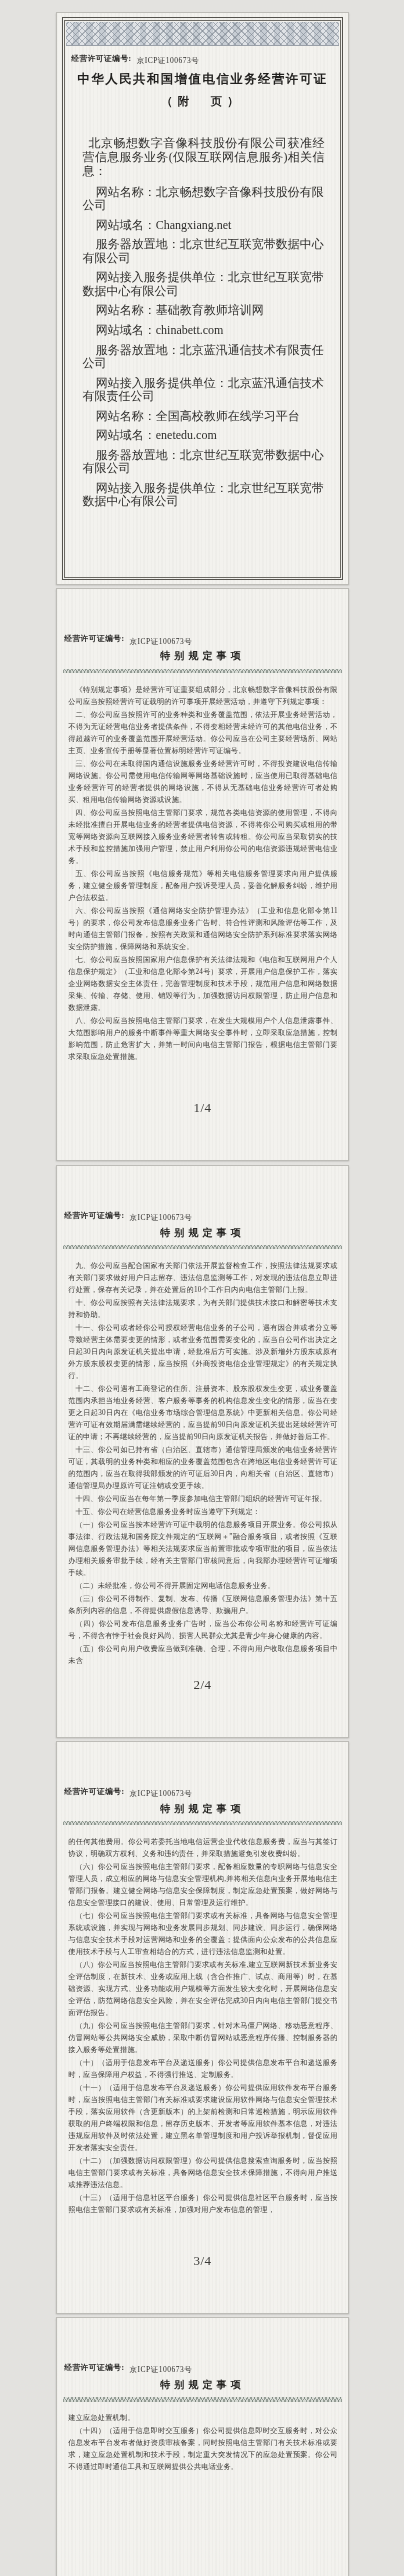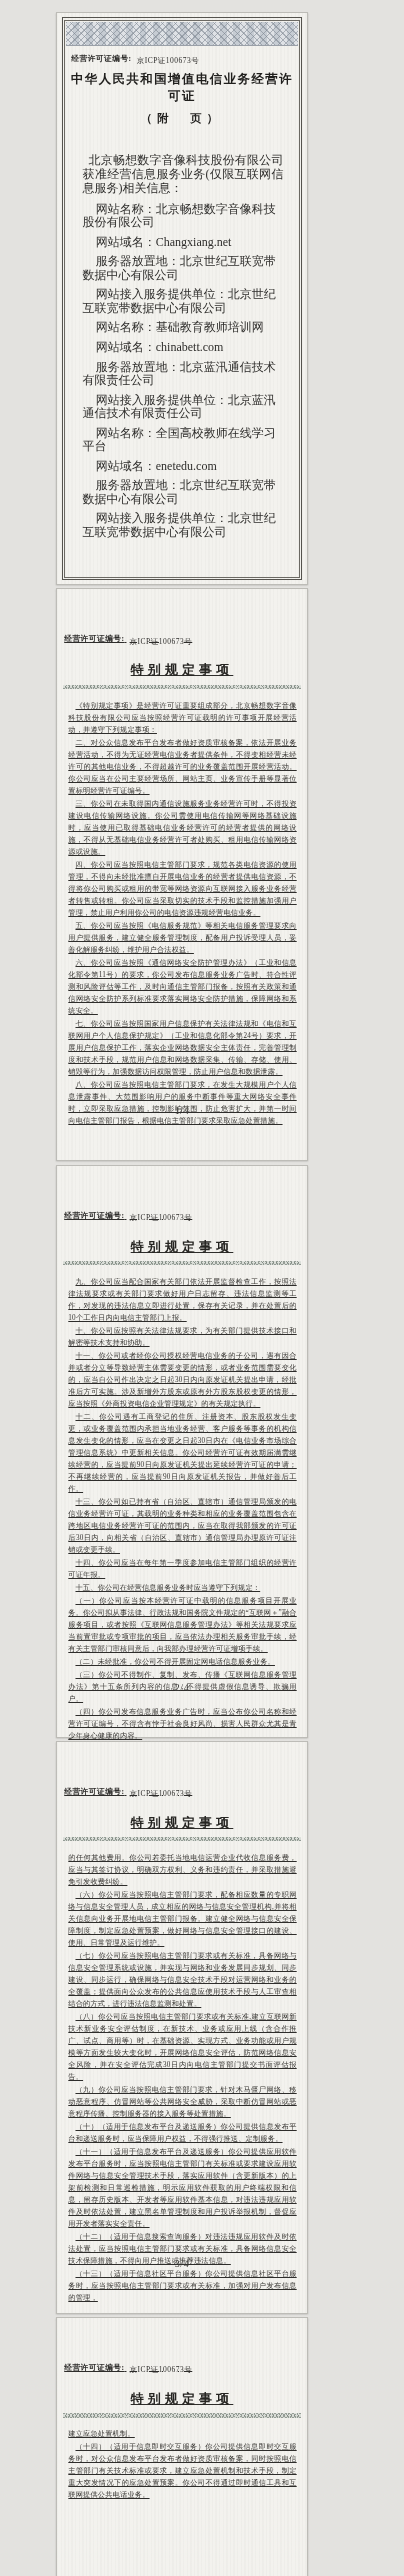--- a/index.html
+++ b/index.html
@@ -5,28 +5,27 @@
   html,body{margin:0;padding:0;}
   body{
     width:405px;height:2873px;
     background:#e3e2df;
     font-family:"Liberation Serif","DejaVu Serif",serif;
     color:#2e2d2b;
     position:relative;
   }
   .page{
     position:relative;
-    width:252px;
+    width:293px;
     margin:0 0 3.1px 56px;
     background:#f3f2ee;
     background-image:repeating-linear-gradient(90deg, rgba(120,120,115,0.04) 0 1.5px, rgba(0,0,0,0) 1.5px 3.6px);
     border:0.5px solid #bdbcb7;
     box-shadow:0 0.5px 1.5px rgba(60,60,55,0.30);
     box-sizing:border-box;
-    text-decoration:underline;
   }
   .page-first{height:573px;margin-top:12.4px;}
   .page-std{height:573px;}
   .page-last{height:557px;margin-bottom:0;}
 
   
   .frame-outer{
     position:absolute;inset:4.1px 4.6px;
     border:1px solid #55534e;
   }
@@ -54,40 +53,40 @@
     margin-top:5.2px;text-align:center;
     font-size:11.3px;font-weight:bold;letter-spacing:5.2px;color:#201f1d;
   }
   .annex-body{margin:27px 15.5px 0 17.5px;font-size:12px;}
   .annex-intro{margin:0 0 8.2px 0;text-indent:0.5em;line-height:14px;text-align:justify;}
   .annex-field{margin:0 0 6.2px 0;text-indent:1.1em;line-height:13.4px;}
 
   
   .sp-header{padding:45px 0 0 7.2px;font-size:7.7px;}
   .sp-title{
-    margin-top:17px;text-align:center;
-    font-size:13px;font-weight:bold;letter-spacing:4.1px;color:#262522;
+    margin-top:5px;text-align:center;
+    font-size:10px;font-weight:bold;letter-spacing:4.1px;color:#262522;
   }
   .zigzag{
     height:4.1px;margin:5.7px 6.2px 0 6.2px;
     background:
       repeating-linear-gradient(60deg, rgba(120,130,122,0.7) 0 0.8px, rgba(0,0,0,0) 0.8px 3.1px),
       repeating-linear-gradient(-60deg, rgba(120,130,122,0.7) 0 0.8px, rgba(0,0,0,0) 0.8px 3.1px),
       linear-gradient(#dfe2dd,#d3d7d1);
   }
   .sp-body{
     margin:10.3px 9.3px 0 10.3px;
     font-size:7.2px;line-height:12px;letter-spacing:0.2px;
     text-align:justify;color:#363431;
   }
   .sp-body p{margin:1px;text-indent:1em;}
   .sp-body p.cont{text-indent:0;}
   .page-num{
     position:absolute;bottom:44px;left:0;right:0;
-    text-align:center;font-size:10px;color:#3a3936;letter-spacing:0.5px;
+    text-align:center;font-size:13px;color:#3a3936;letter-spacing:0.5px;
   }
 </style>
 </head>
 <body>
 
 <div class="page page-first">
   <div class="frame-outer">
     <div class="frame-inner">
       <div class="guilloche"></div>
       <div class="lic-line">
@@ -117,21 +116,21 @@
 
 <div class="page page-std">
   <div class="sp-header">
     <span class="lic-label">经营许可证编号:</span>
     <span class="lic-value">京ICP证100673号</span>
   </div>
   <div class="sp-title">特别规定事项</div>
   <div class="zigzag"></div>
   <div class="sp-body">
     <p>《特别规定事项》是经营许可证重要组成部分，北京畅想数字音像科技股份有限公司应当按照经营许可证载明的许可事项开展经营活动，并遵守下列规定事项：</p>
-    <p>二、对公众信息发布平台发布者做好资质审核备案，依法开展业务经营活动，不得为无证经营电信业务者提供条件，不得变相经营未经许可的其他电信业务，不得超越许可的业务覆盖范围开展经营活动。你公司应当在公司主要经营场所、网站主页、业务宣传手册等显著位置标明经营许可证编号。</p>
+    <p>二、你公司应当按照许可的业务种类和业务覆盖范围，依法开展业务经营活动，不得为无证经营电信业务者提供条件，不得变相经营未经许可的其他电信业务，不得超越许可的业务覆盖范围开展经营活动。你公司应当在公司主要经营场所、网站主页、业务宣传手册等显著位置标明经营许可证编号。</p>
     <p>三、你公司在未取得国内通信设施服务业务经营许可时，不得投资建设电信传输网络设施。你公司需使用电信传输网等网络基础设施时，应当使用已取得基础电信业务经营许可的经营者提供的网络设施，不得从无基础电信业务经营许可者处购买、租用电信传输网络资源或设施。</p>
     <p>四、你公司应当按照电信主管部门要求，规范各类电信资源的使用管理，不得向未经批准擅自开展电信业务的经营者提供电信资源，不得将你公司购买或租用的带宽等网络资源向互联网接入服务业务经营者转售或转租。你公司应当采取切实的技术手段和监控措施加强用户管理，禁止用户利用你公司的电信资源违规经营电信业务。</p>
     <p>五、你公司应当按照《电信服务规范》等相关电信服务管理要求向用户提供服务，建立健全服务管理制度，配备用户投诉受理人员，妥善化解服务纠纷，维护用户合法权益。</p>
     <p>六、你公司应当按照《通信网络安全防护管理办法》（工业和信息化部令第11号）的要求，你公司发布信息服务业务广告时、符合性评测和风险评估等工作，及时向通信主管部门报备，按照有关政策和通信网络安全防护系列标准要求落实网络安全防护措施，保障网络和系统安全。</p>
     <p>七、你公司应当按照国家用户信息保护有关法律法规和《电信和互联网用户个人信息保护规定》（工业和信息化部令第24号）要求，开展用户信息保护工作，落实企业网络数据安全主体责任，完善管理制度和技术手段，规范用户信息和网络数据采集、传输、存储、使用、销毁等行为，加强数据访问权限管理，防止用户信息和数据泄露。</p>
     <p>八、你公司应当按照电信主管部门要求，在发生大规模用户个人信息泄露事件、大范围影响用户的服务中断事件等重大网络安全事件时，立即采取应急措施，控制影响范围，防止危害扩大，并第一时间向电信主管部门报告，根据电信主管部门要求采取应急处置措施。</p>
   </div>
   <div class="page-num">1/4</div>
 </div>
 
@@ -167,21 +166,21 @@
   <div class="sp-title">特别规定事项</div>
   <div class="zigzag"></div>
   <div class="sp-body">
     <p class="cont">的任何其他费用。你公司若委托当地电信运营企业代收信息服务费，应当与其签订协议，明确双方权利、义务和违约责任，并采取措施避免引发收费纠纷。</p>
     <p>（六）你公司应当按照电信主管部门要求，配备相应数量的专职网络与信息安全管理人员，成立相应的网络与信息安全管理机构,并将相关信息向业务开展地电信主管部门报备。建立健全网络与信息安全保障制度，制定应急处置预案，做好网络与信息安全管理接口的建设、使用、日常管理及运行维护。</p>
     <p>（七）你公司应当按照电信主管部门要求或有关标准，具备网络与信息安全管理系统或设施，并实现与网络和业务发展同步规划、同步建设、同步运行，确保网络与信息安全技术手段对运营网络和业务的全覆盖；提供面向公众发布的公共信息应使用技术手段与人工审查相结合的方式，进行违法信息监测和处置。</p>
     <p>（八）你公司应当按照电信主管部门要求或有关标准,建立互联网新技术新业务安全评估制度，在新技术、业务或应用上线（含合作推广、试点、商用等）时，在基础资源、实现方式、业务功能或用户规模等方面发生较大变化时，开展网络信息安全评估，防范网络信息安全风险，并在安全评估完成30日内向电信主管部门提交书面评估报告。</p>
     <p>（九）你公司应当按照电信主管部门要求，针对木马僵尸网络、移动恶意程序、仿冒网站等公共网络安全威胁，采取中断仿冒网站或恶意程序传播、控制服务器的接入服务等处置措施。</p>
     <p>（十）（适用于信息发布平台及递送服务）你公司提供信息发布平台和递送服务时，应当保障用户权益，不得强行推送、定制服务。</p>
     <p>（十一）（适用于信息发布平台及递送服务）你公司提供应用软件发布平台服务时，应当按照电信主管部门有关标准或要求建设应用软件网络与信息安全管理技术手段，落实应用软件（含更新版本）的上架前检测和日常巡检措施，明示应用软件获取的用户终端权限和信息，留存历史版本、开发者等应用软件基本信息，对违法违规应用软件及时依法处置，建立黑名单管理制度和用户投诉举报机制，督促应用开发者落实安全责任。</p>
-    <p>（十二）（适用于信息搜索查询服务）对违法违规应用软件及时依法处置，应当按照电信主管部门要求或有关标准，具备网络信息安全技术保障措施，不得向用户推送或推荐违法信息。</p>
+    <p>（十二）（加强数据访问权限管理）你公司提供信息搜索查询服务时，应当按照电信主管部门要求或有关标准，具备网络信息安全技术保障措施，不得向用户推送或推荐违法信息。</p>
     <p>（十三）（适用于信息社区平台服务）你公司提供信息社区平台服务时，应当按照电信主管部门要求或有关标准，加强对用户发布信息的管理，</p>
   </div>
   <div class="page-num">3/4</div>
 </div>
 
 <div class="page page-last">
   <div class="sp-header">
     <span class="lic-label">经营许可证编号:</span>
     <span class="lic-value">京ICP证100673号</span>
   </div>

